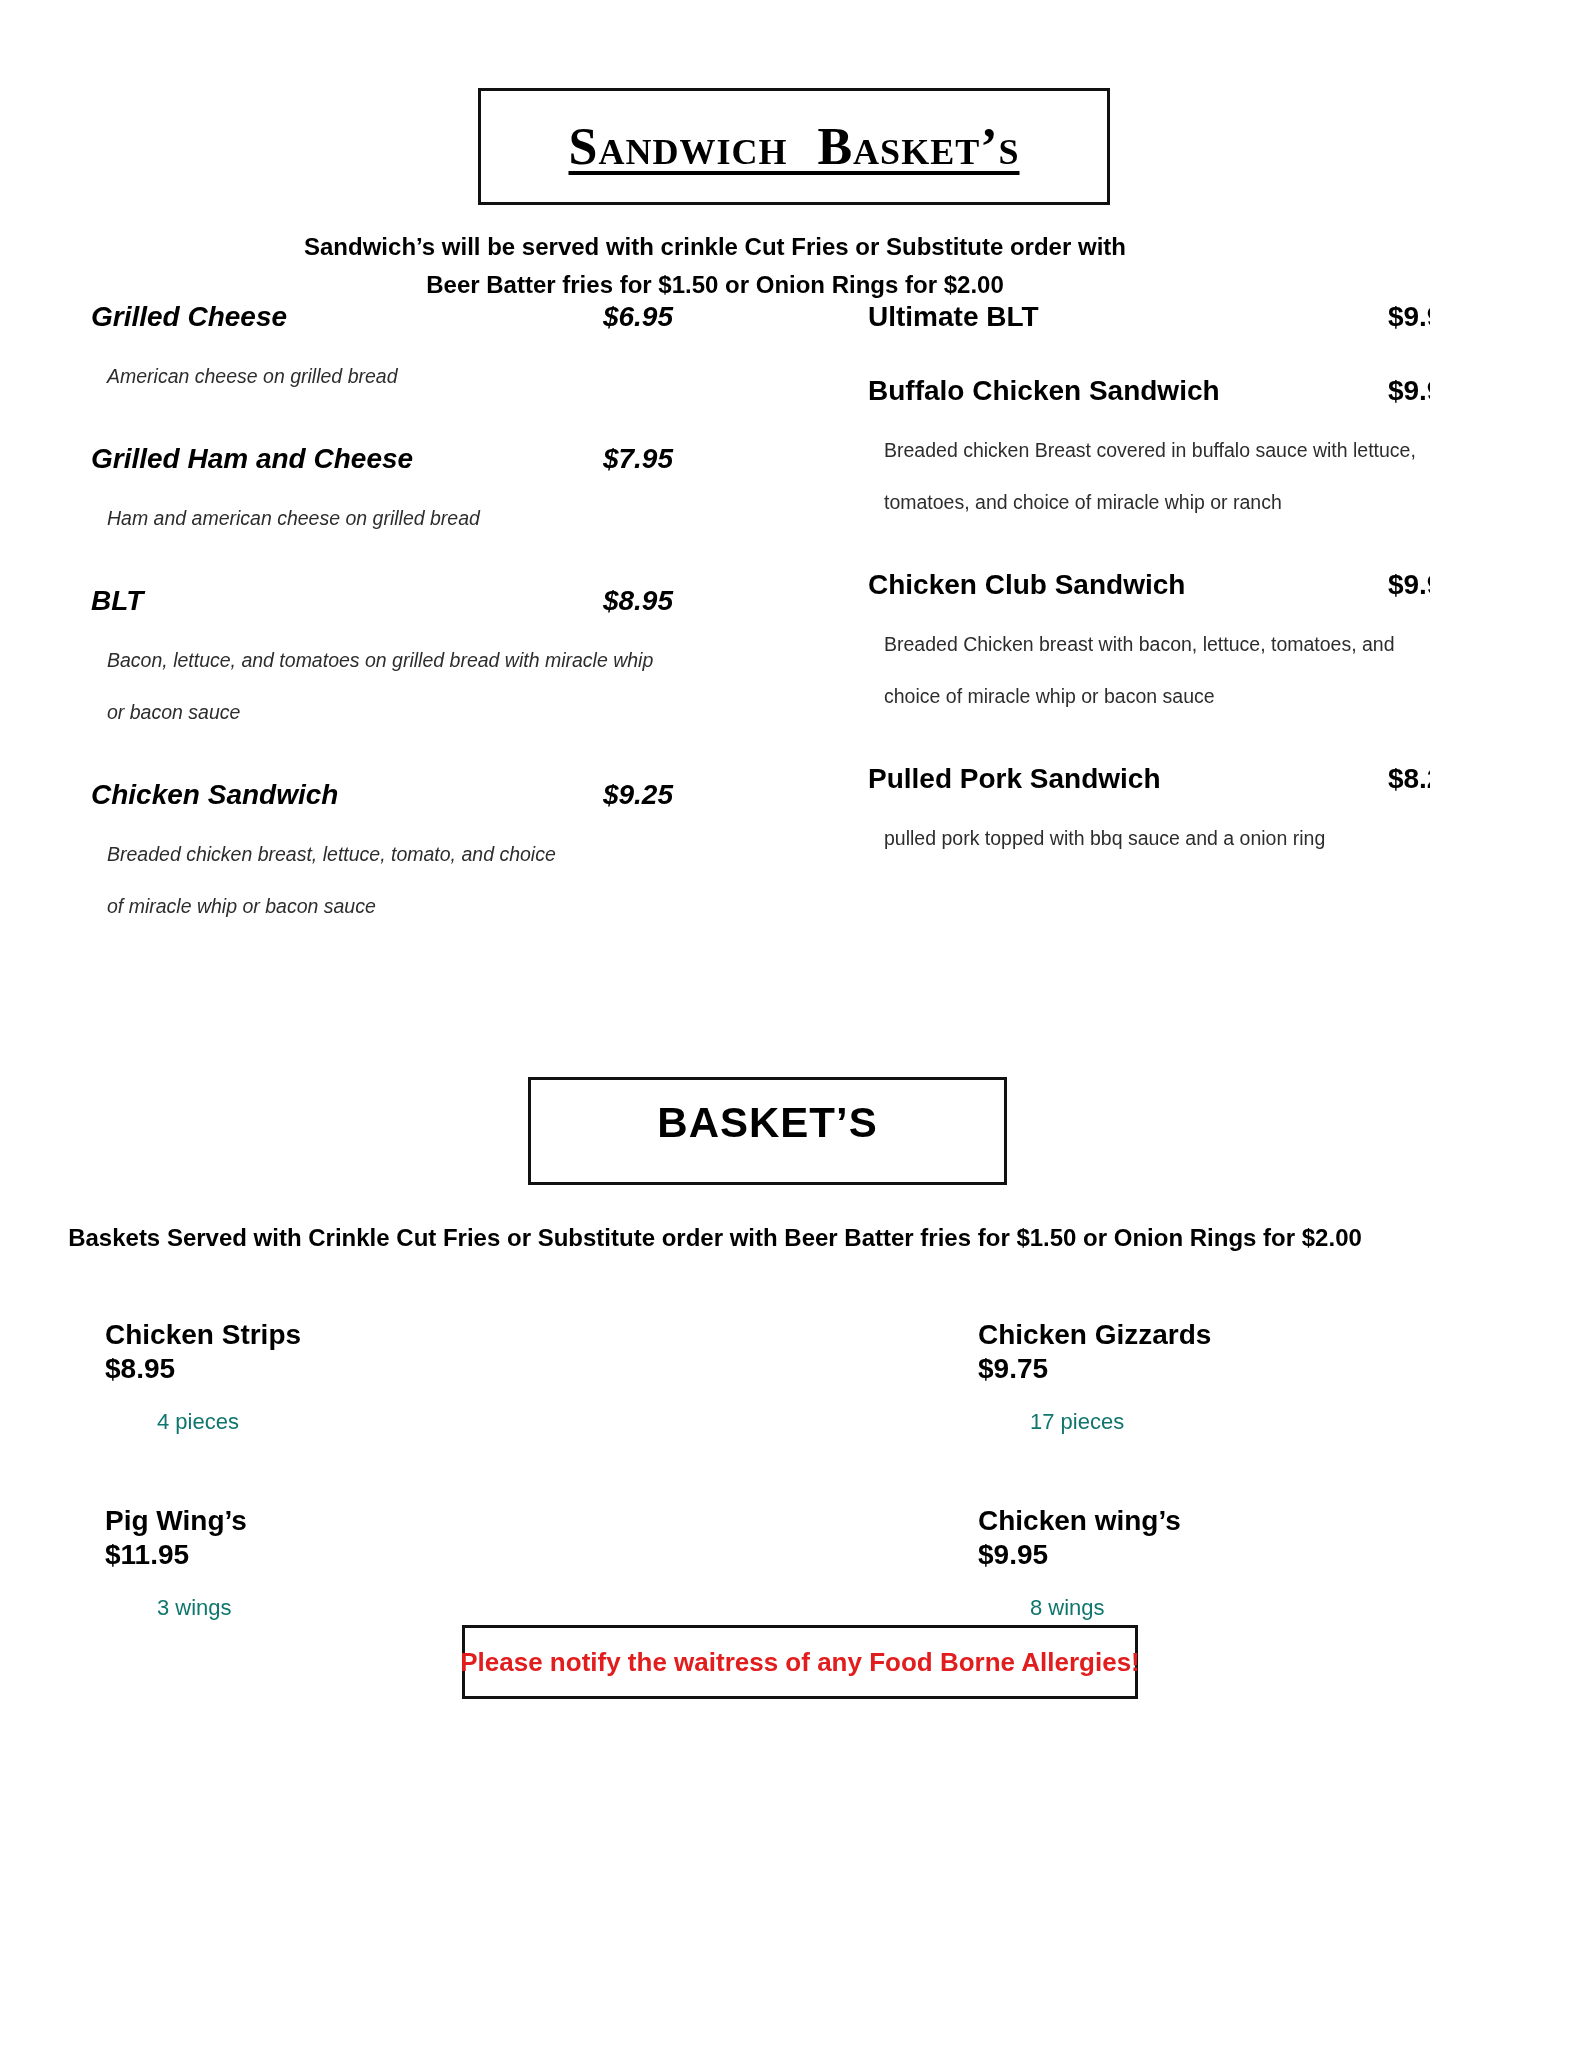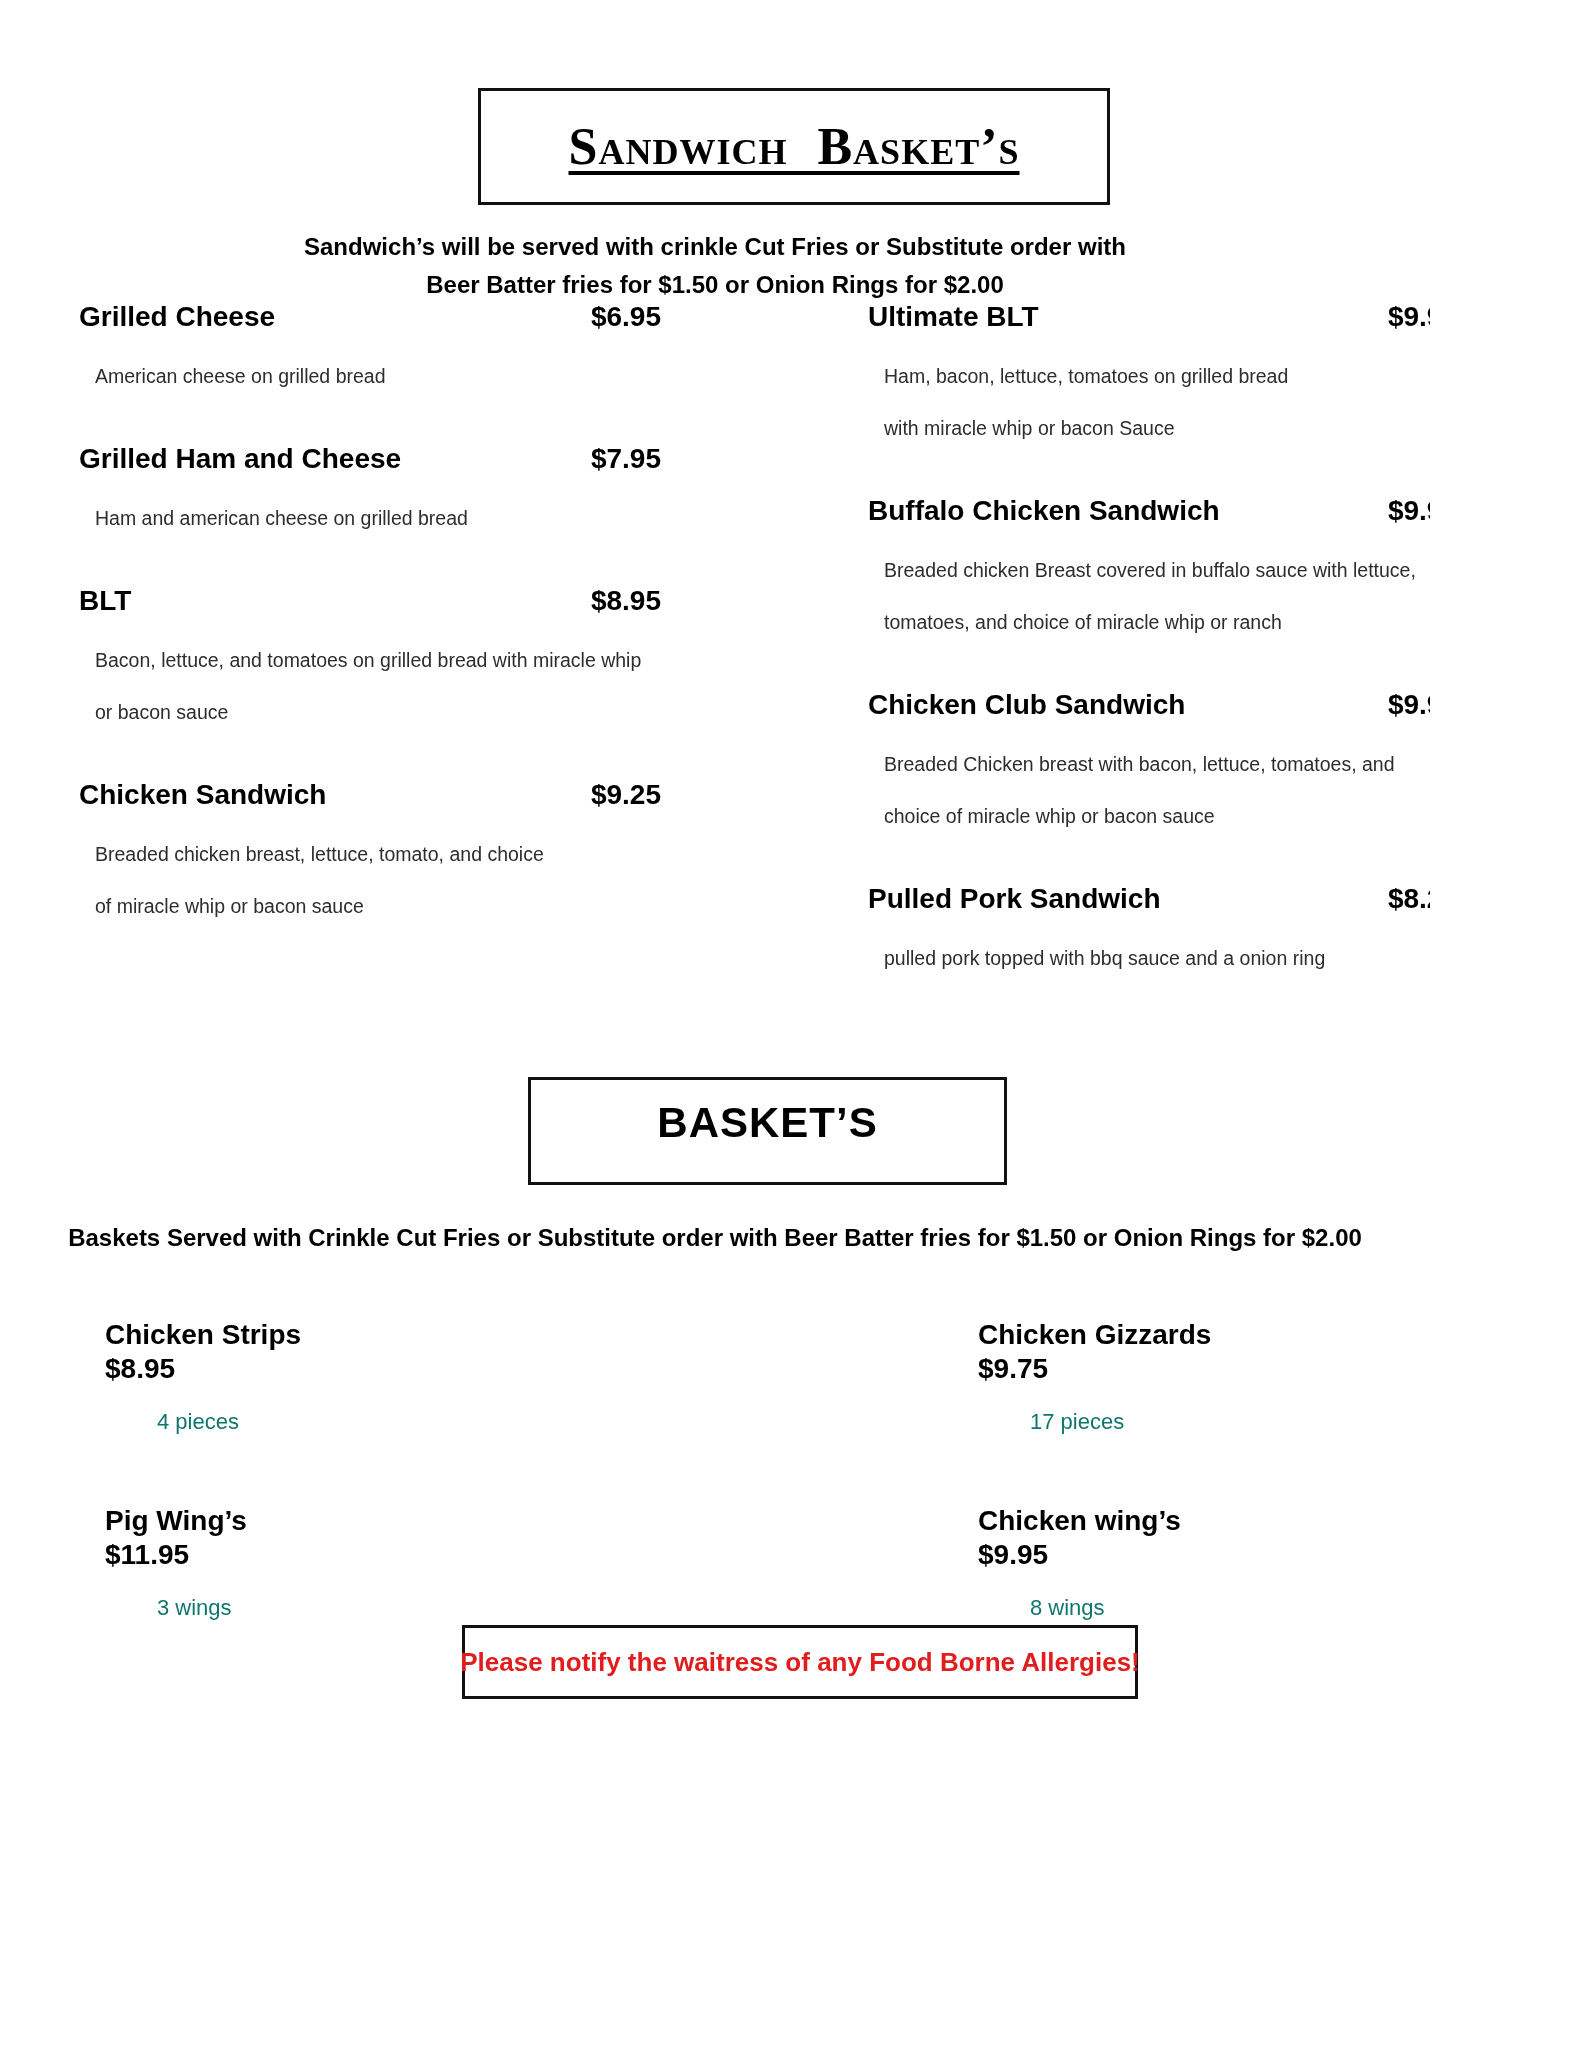--- a/index.html
+++ b/index.html
@@ -30,21 +30,21 @@
     text-decoration-thickness:4px;
     text-underline-offset:7px;
   }
   
   .subtitle{
     position:absolute; top:228px; left:0; width:100%;
     text-align:center; font-weight:700; font-size:24px; line-height:38px;
   }
   
   .col{position:absolute; top:300px;}
-  .col-left{left:79px;  width:582px;}
+  .col-left{left:91px;  width:582px;font-style:italic;}
   .col-right{left:868px; width:590px;}
   .menu-item{margin-bottom:40px;}
   .mi-head{
     display:flex; justify-content:space-between; align-items:baseline;
     font-weight:700; font-size:28px; line-height:34px; margin-bottom:16px;
   }
   .mi-name{white-space:nowrap;}
   .mi-price{white-space:nowrap;}
   .mi-desc{
     font-size:19.5px; line-height:52px; color:#2d2d2d;
@@ -145,24 +145,20 @@
 
   </div>
 
   <div class="col col-right">
 
     <div class="menu-item">
       <div class="mi-head">
         <span class="mi-name">Ultimate BLT</span>
         <span class="mi-price">$9.95</span>
       </div>
-      <div class="mi-desc">
-        <div>Ham, bacon, lettuce, tomatoes on grilled bread</div>
-        <div>with miracle whip or bacon Sauce</div>
-      </div>
     </div>
 
     <div class="menu-item">
       <div class="mi-head">
         <span class="mi-name">Buffalo Chicken Sandwich</span>
         <span class="mi-price">$9.95</span>
       </div>
       <div class="mi-desc">
         <div>Breaded chicken Breast covered in buffalo sauce with lettuce,</div>
         <div>tomatoes, and choice of miracle whip or ranch</div>

